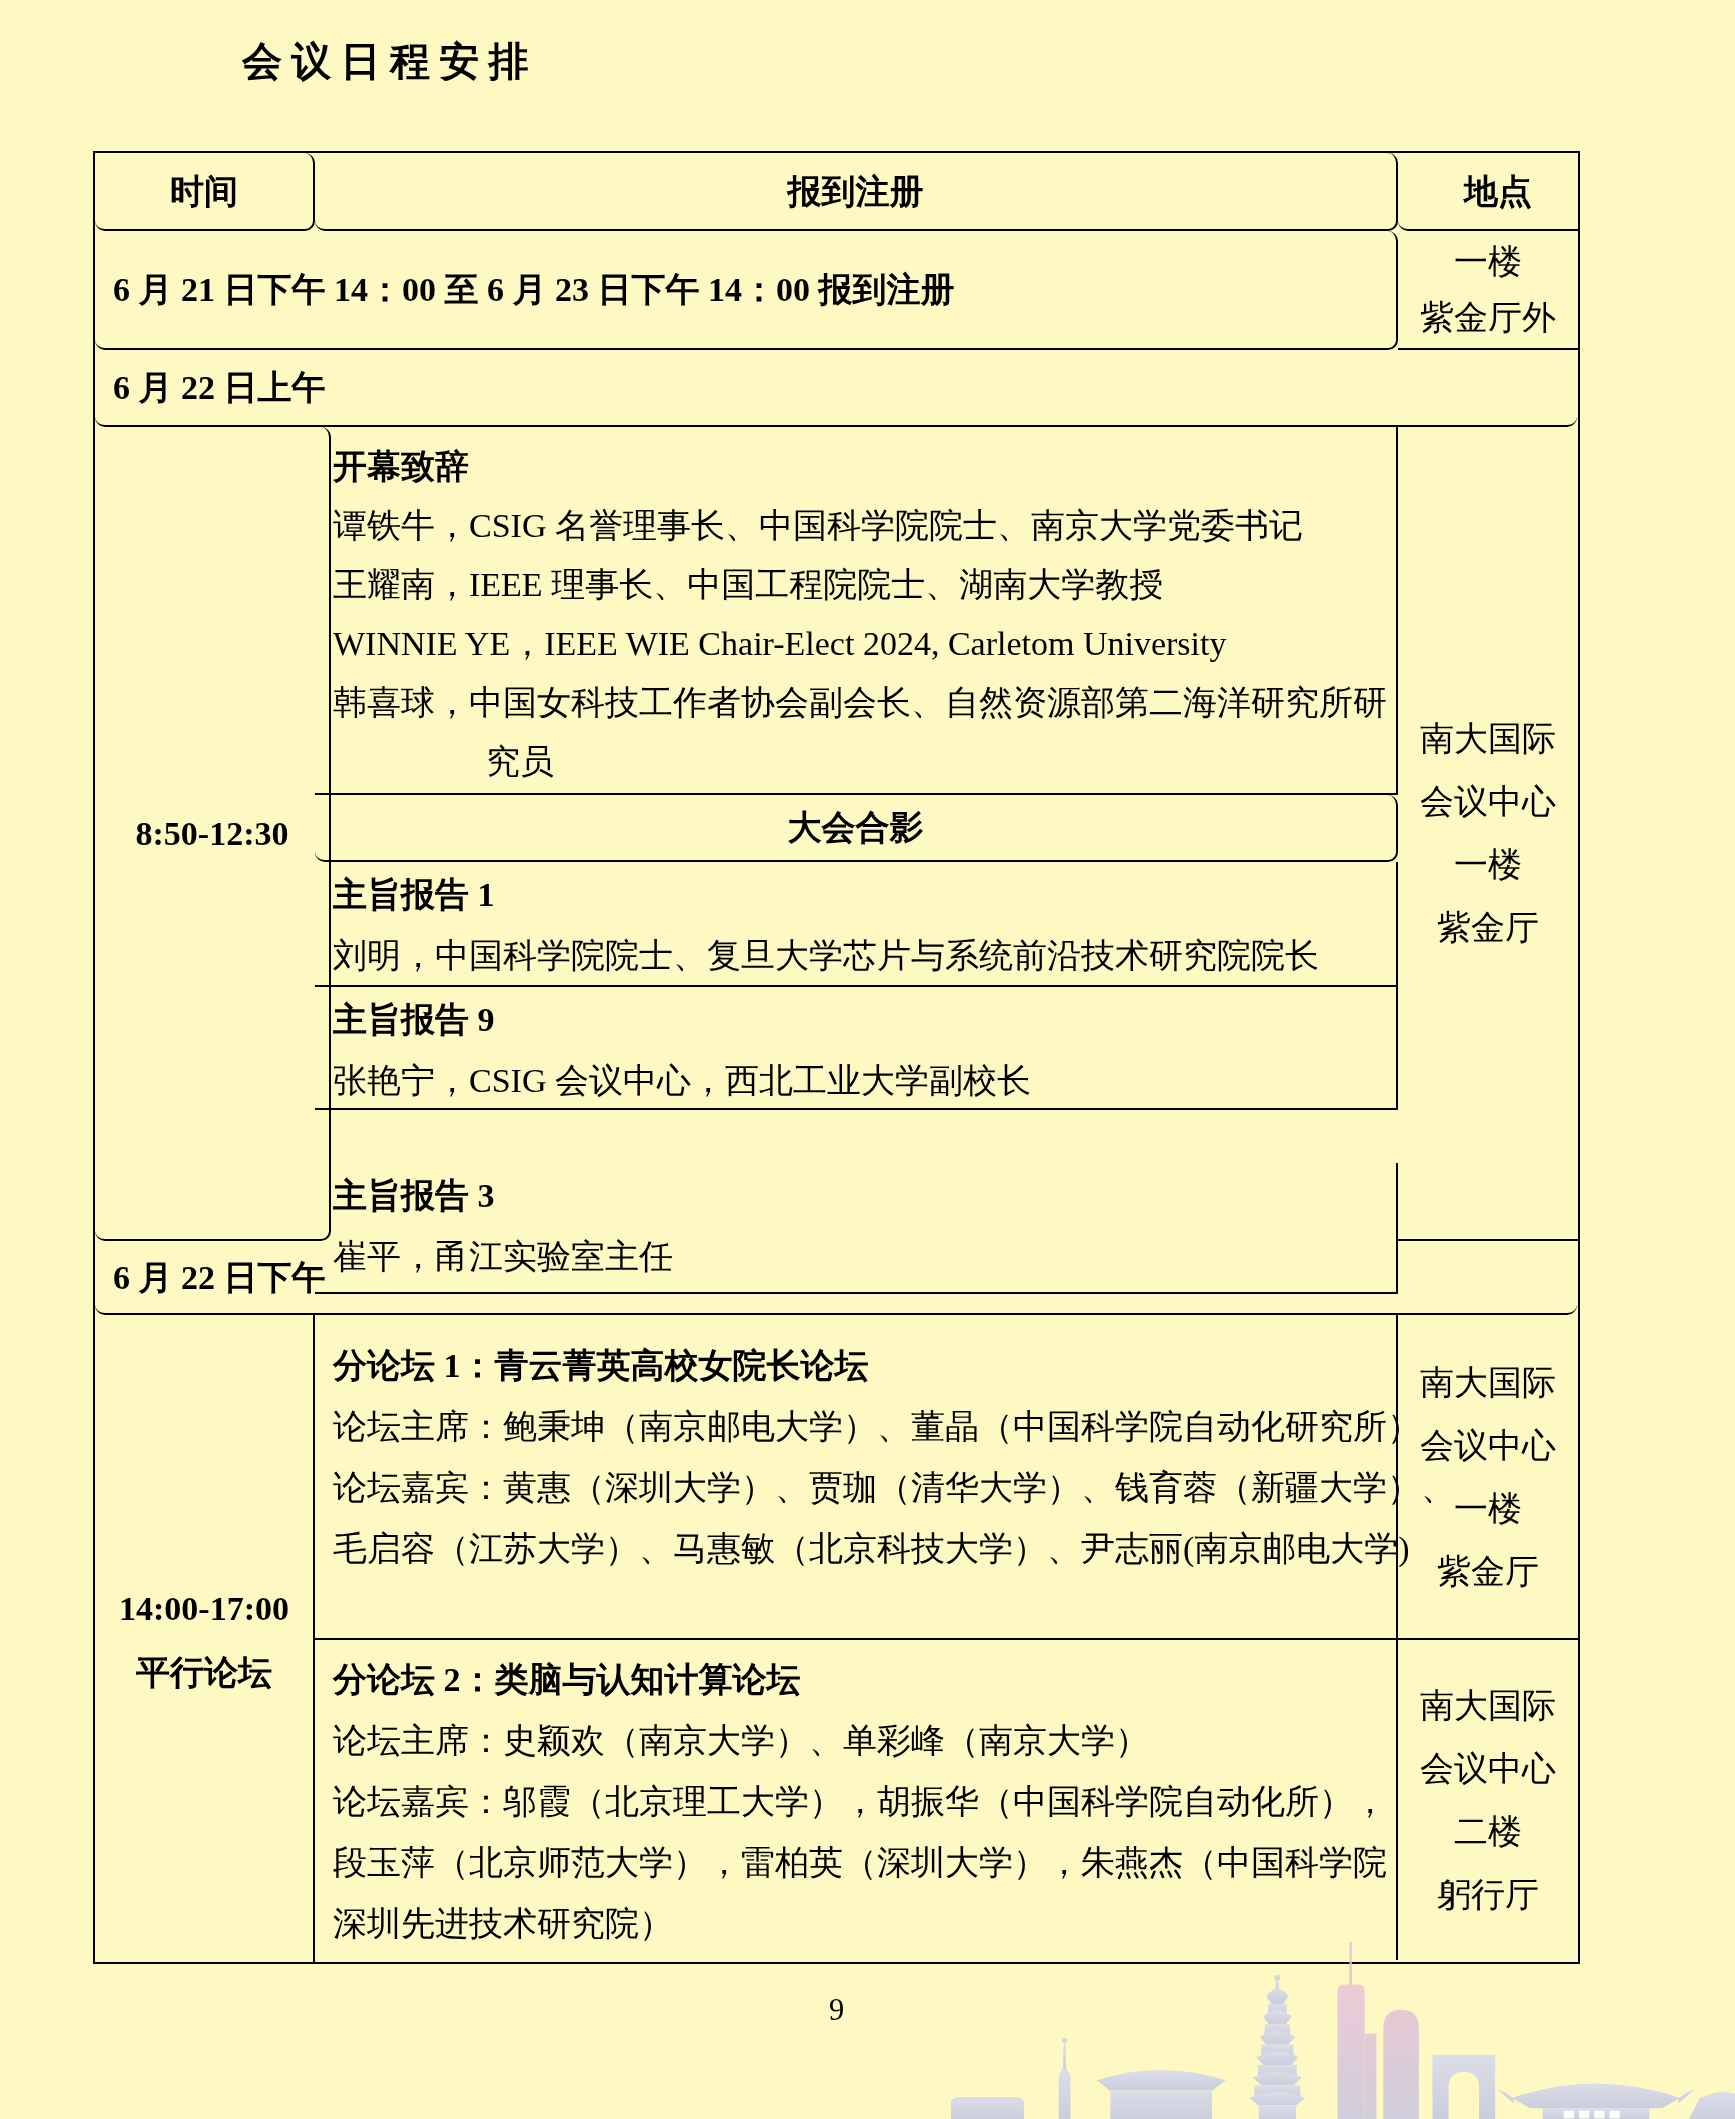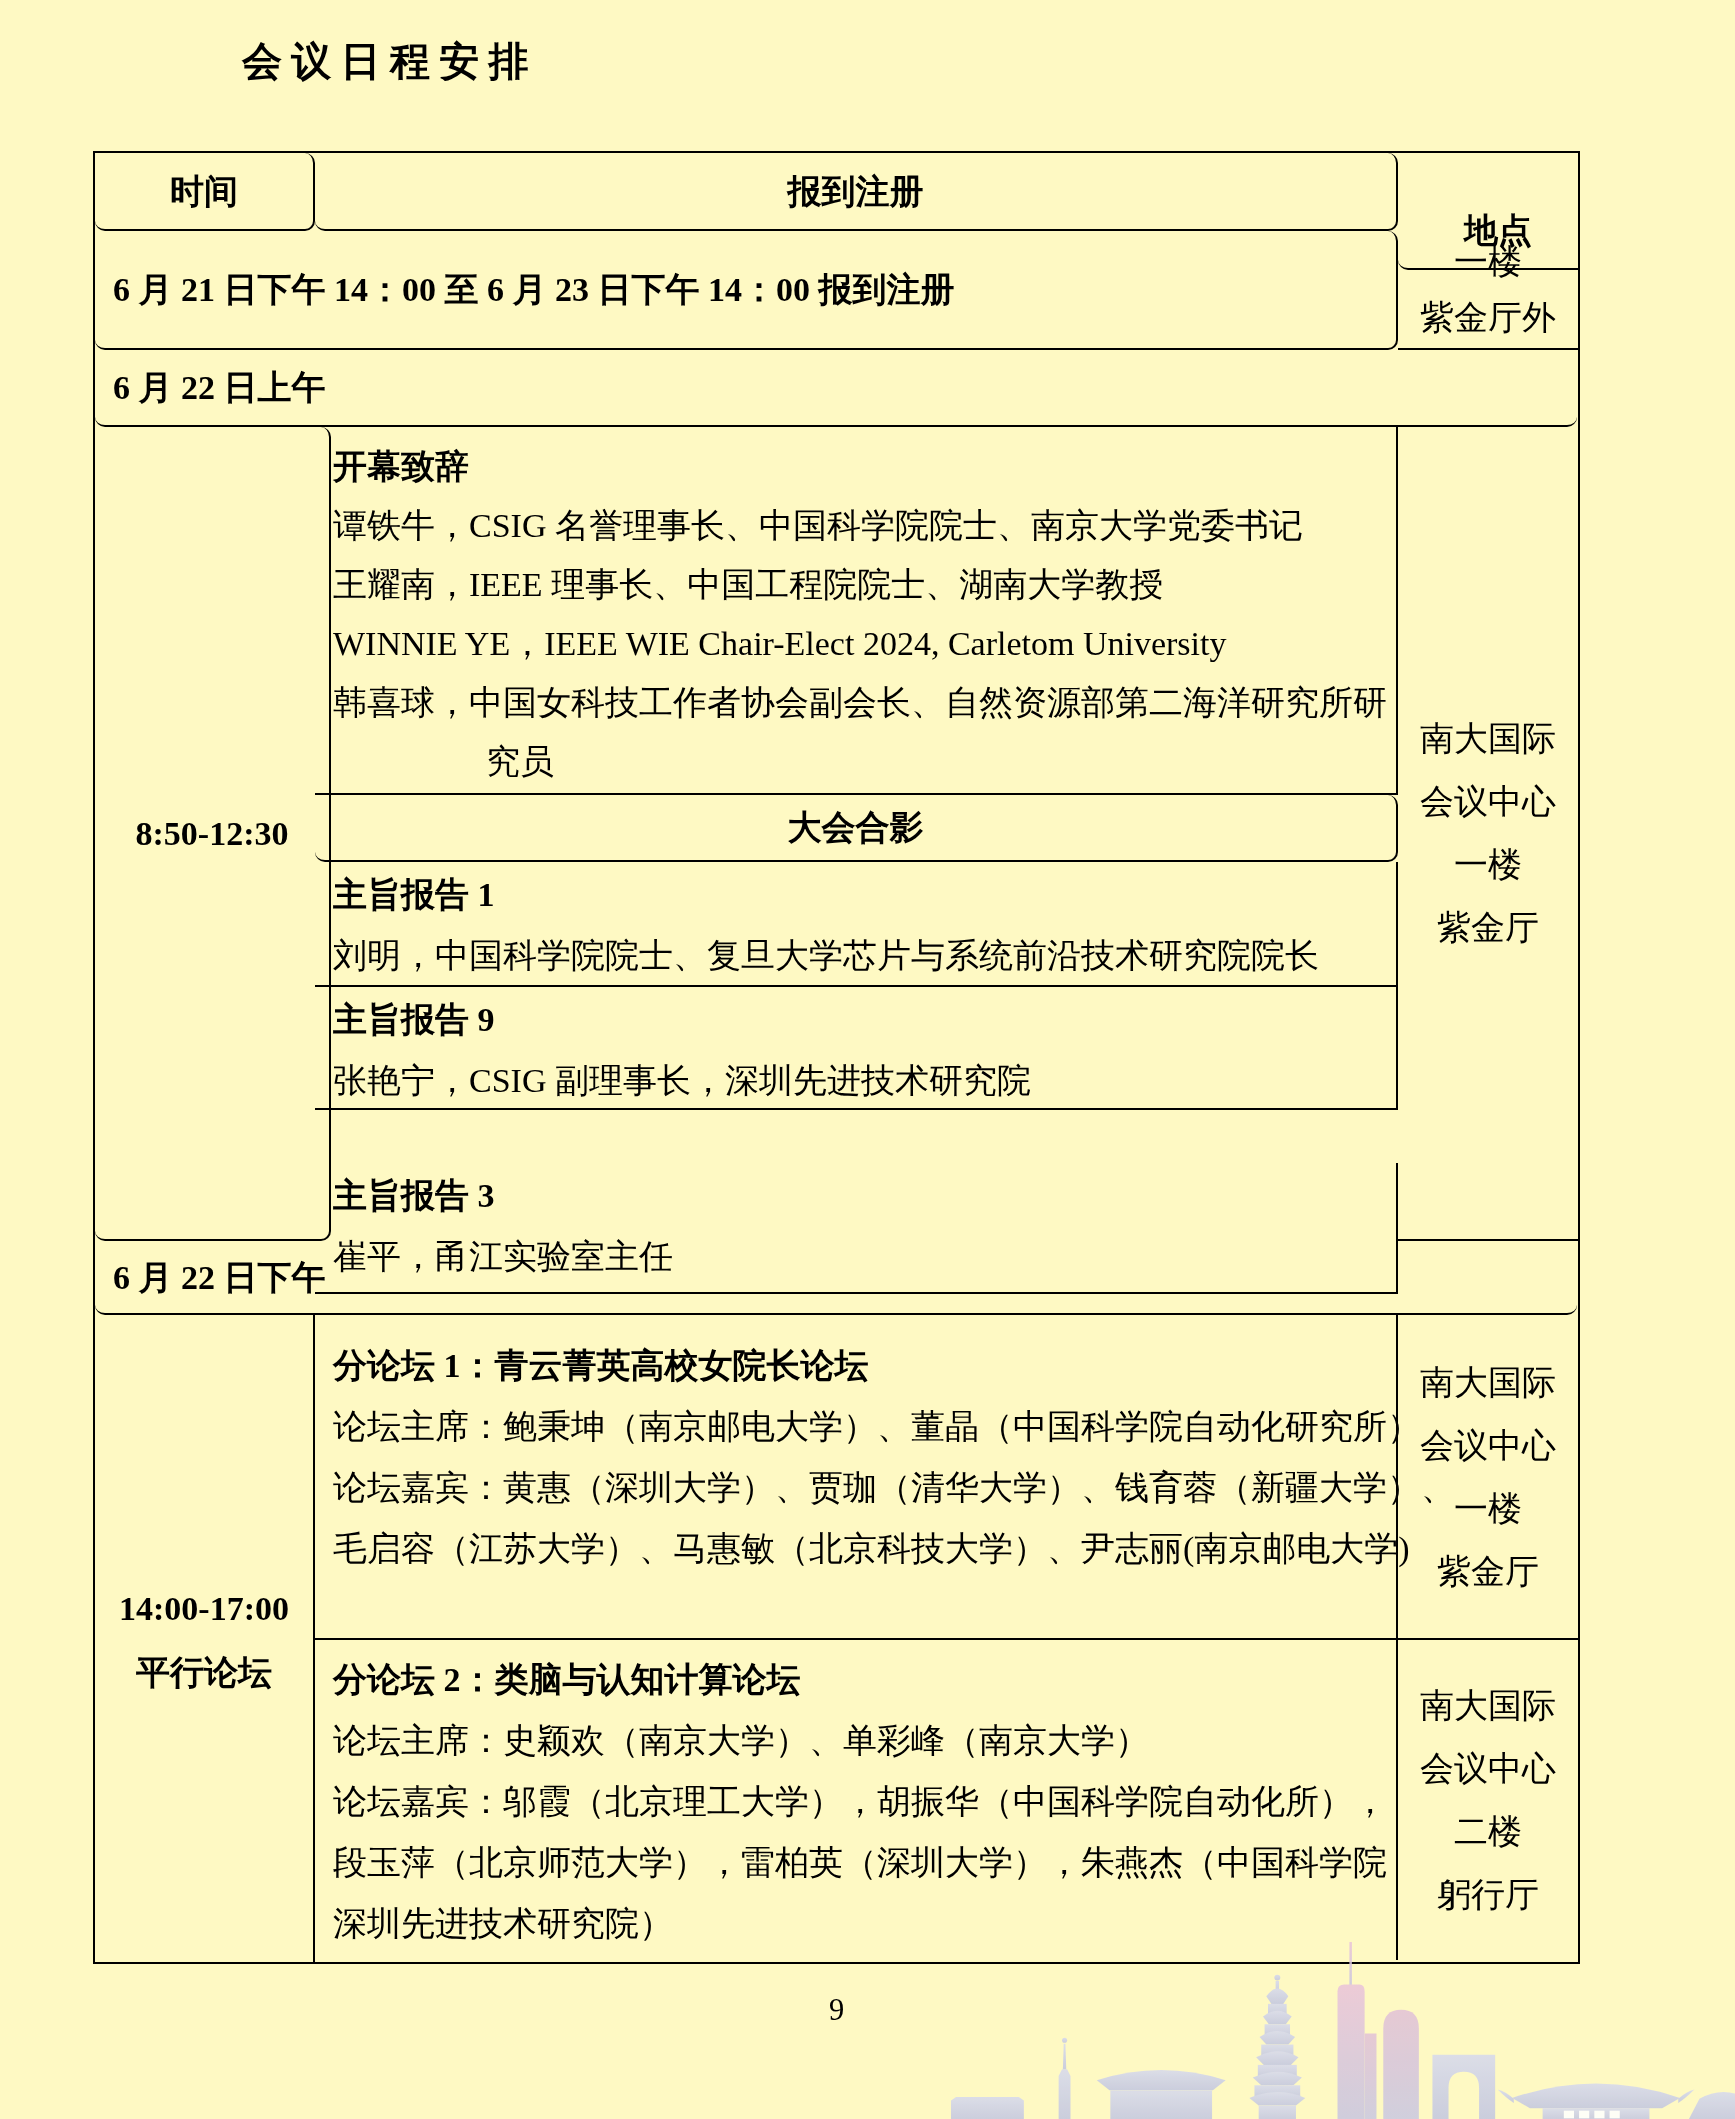--- a/index.html
+++ b/index.html
@@ -36,21 +36,21 @@
   .bB{border-bottom:2.5px solid #000;}
   .bold{font-weight:bold;border-radius:10px;}
   .cc{display:flex;align-items:center;justify-content:center;text-align:center;}
   .cv{display:flex;flex-direction:column;justify-content:center;}
   .padL{padding-left:18px;}
   .indent{padding-left:153px;}
 
   
   .cell-h-time   {left:0;    top:0;width:220px; height:78px;}
   .cell-h-content{left:220px;top:0;width:1083px;height:78px;}
-  .cell-h-loc    {left:1303px;top:0;width:200px;height:78px;margin-top:39px;}
+  .cell-h-loc    {left:1303px;top:0;width:200px;height:78px;}
 
   
   .cell-reg     {left:0;    top:78px;width:1303px;height:119px;}
   .cell-reg-loc {left:1303px;top:78px;width:180px;height:119px;line-height:56px;}
 
   
   .cell-sec-am{left:0;top:197px;width:1482px;height:77px;}
 
   
   .cell-am-time{left:0;top:274px;width:236px;height:814px;}
@@ -116,21 +116,21 @@
 
     <div class="cell cell-photo cc bold bR bB">大会合影</div>
 
     <div class="cell cell-k1 padL bR bB">
       <div class="bold">主旨报告 1</div>
       <div>刘明，中国科学院院士、复旦大学芯片与系统前沿技术研究院院长</div>
     </div>
 
     <div class="cell cell-k2 padL bR bB">
       <div class="bold">主旨报告 9</div>
-      <div>张艳宁，CSIG 副理事长，深圳先进技术研究院</div>
+      <div>张艳宁，CSIG 会议中心，西北工业大学副校长</div>
     </div>
 
     <div class="cell cell-k3 padL bR bB">
       <div class="bold">主旨报告 3</div>
       <div>崔平，甬江实验室主任</div>
     </div>
 
     <div class="cell cell-am-loc cv cc bB">
       <div>南大国际</div>
       <div>会议中心</div>

